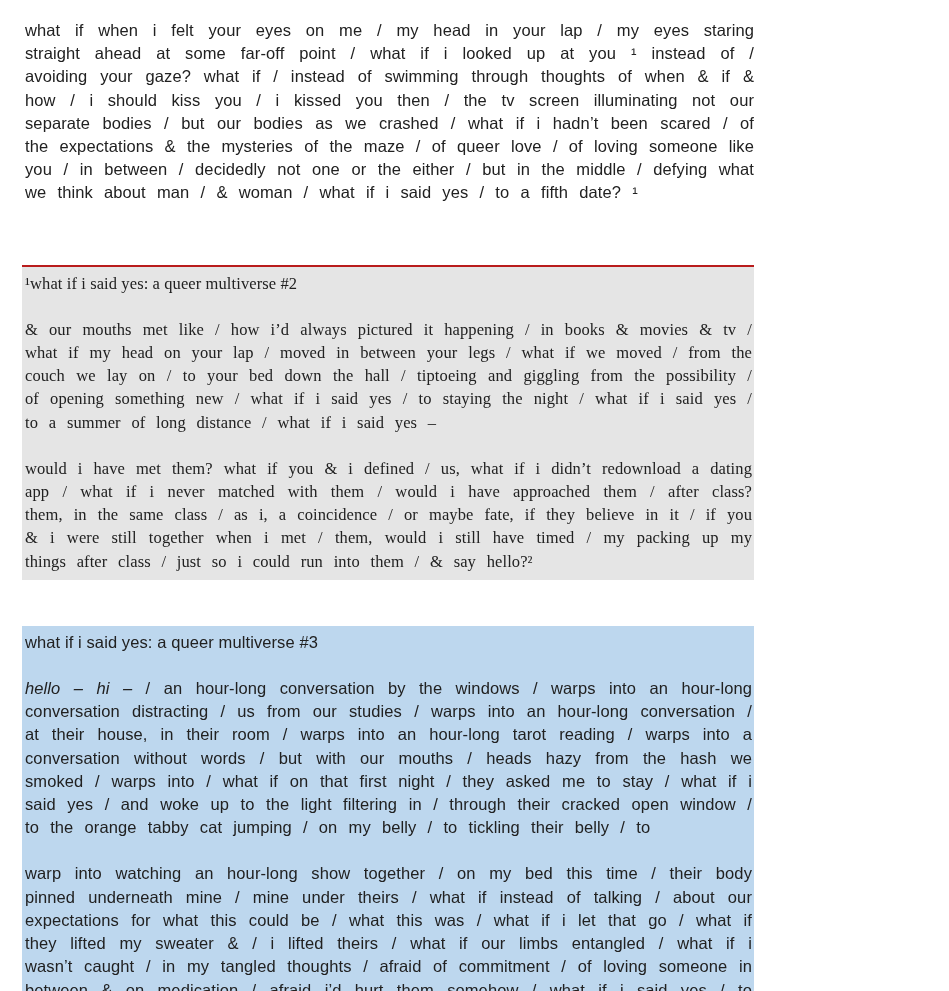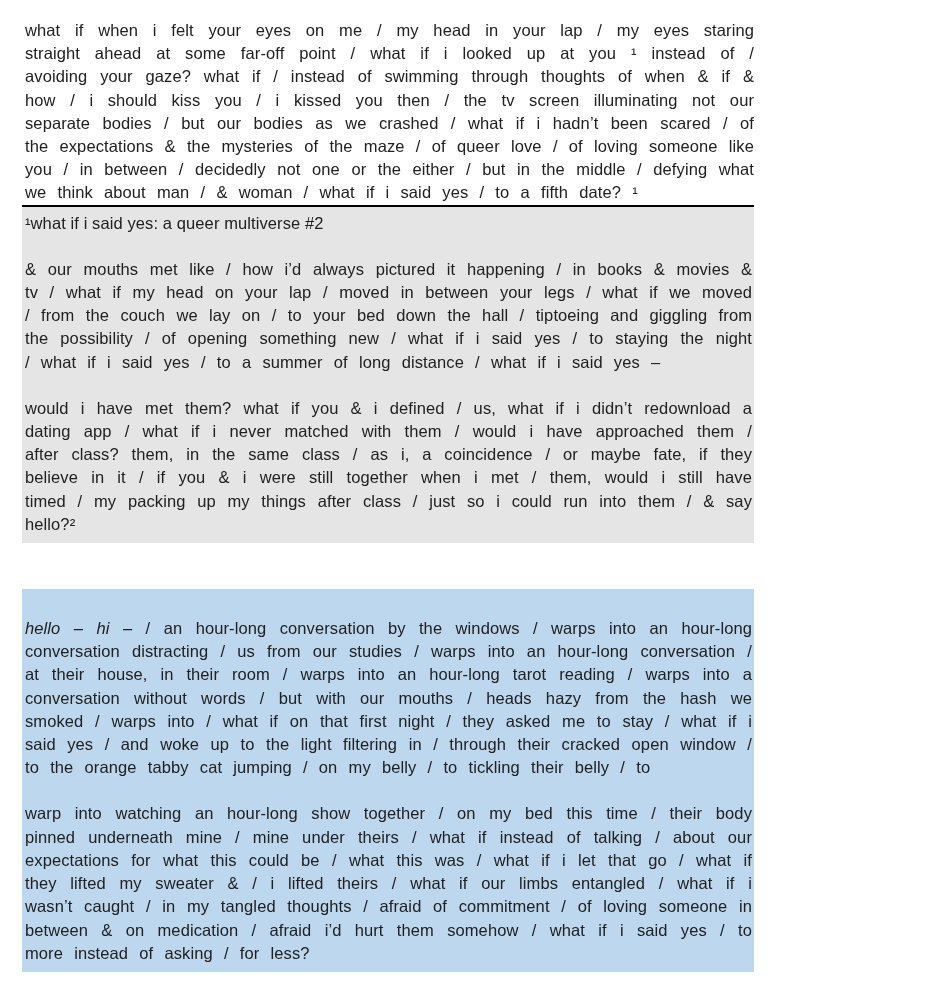--- a/index.html
+++ b/index.html
@@ -29,21 +29,23 @@
     word-spacing: 6.5px;
   }
   .poem-top {
     padding-left: 3px;
     padding-right: 0;
   }
   .block {
     padding: 5px 2px 7px 3px;
   }
   .block-footnote {
-    border-top: 2px solid #000000;
+    margin-top: 60px;
+    border-top: 2px solid #b91c1c;
+    font-family: Liberation Serif, serif;
   }
   .block-poem3 {
     margin-top: 46px;
   }
   .block-title {
     text-align: left;
     white-space: nowrap;
   }
   .stanza {
     margin-top: 23px;
@@ -58,17 +60,18 @@
 
   <p class="poem justify poem-top">what if when i felt your eyes on me / my head in your lap / my eyes staring straight ahead at some far-off point / what if i looked up at you ¹ instead of / avoiding your gaze? what if / instead of swimming through thoughts of when &amp; if &amp; how / i should kiss you / i kissed you then / the tv screen illuminating not our separate bodies / but our bodies as we crashed / what if i hadn’t been scared / of the expectations &amp; the mysteries of the maze / of queer love / of loving someone like you / in between / decidedly not one or the either / but in the middle / defying what we think about man / &amp; woman / what if i said yes / to a fifth date? ¹</p>
 
   <section class="block block-footnote" style="background-color: rgb(229, 229, 229);">
     <p class="block-title">¹what if i said yes: a queer multiverse #2</p>
     <p class="poem justify stanza">&amp; our mouths met like / how i’d always pictured it happening / in books &amp; movies &amp; tv / what if my head on your lap / moved in between your legs / what if we moved / from the couch we lay on / to your bed down the hall / tiptoeing and giggling from the possibility / of opening something new / what if i said yes / to staying the night / what if i said yes / to a summer of long distance / what if i said yes –</p>
     <p class="poem justify stanza">would i have met them? what if you &amp; i defined / us, what if i didn’t redownload a dating app / what if i never matched with them / would i have approached them / after class? them, in the same class / as i, a coincidence / or maybe fate, if they believe in it / if you &amp; i were still together when i met / them, would i still have timed / my packing up my things after class / just so i could run into them / &amp; say hello?²</p>
   </section>
 
   <section class="block block-poem3" style="background-color: rgb(189, 215, 238);">
+    <p class="block-title">what if i said yes: a queer multiverse #3</p>
     <p class="poem justify stanza"><em class="lead-italic">hello – hi –</em><span> / an hour-long conversation by the windows / warps into an hour-long conversation distracting / us from our studies / warps into an hour-long conversation / at their house, in their room / warps into an hour-long tarot reading / warps into a conversation without words / but with our mouths / heads hazy from the hash we smoked / warps into / what if on that first night / they asked me to stay / what if i said yes / and woke up to the light filtering in / through their cracked open window / to the orange tabby cat jumping / on my belly / to tickling their belly / to</span></p>
     <p class="poem justify stanza">warp into watching an hour-long show together / on my bed this time / their body pinned underneath mine / mine under theirs / what if instead of talking / about our expectations for what this could be / what this was / what if i let that go / what if they lifted my sweater &amp; / i lifted theirs / what if our limbs entangled / what if i wasn’t caught / in my tangled thoughts / afraid of commitment / of loving someone in between &amp; on medication / afraid i’d hurt them somehow / what if i said yes / to more instead of asking / for less?</p>
   </section>
 
 </div>
 
 </body></html>

